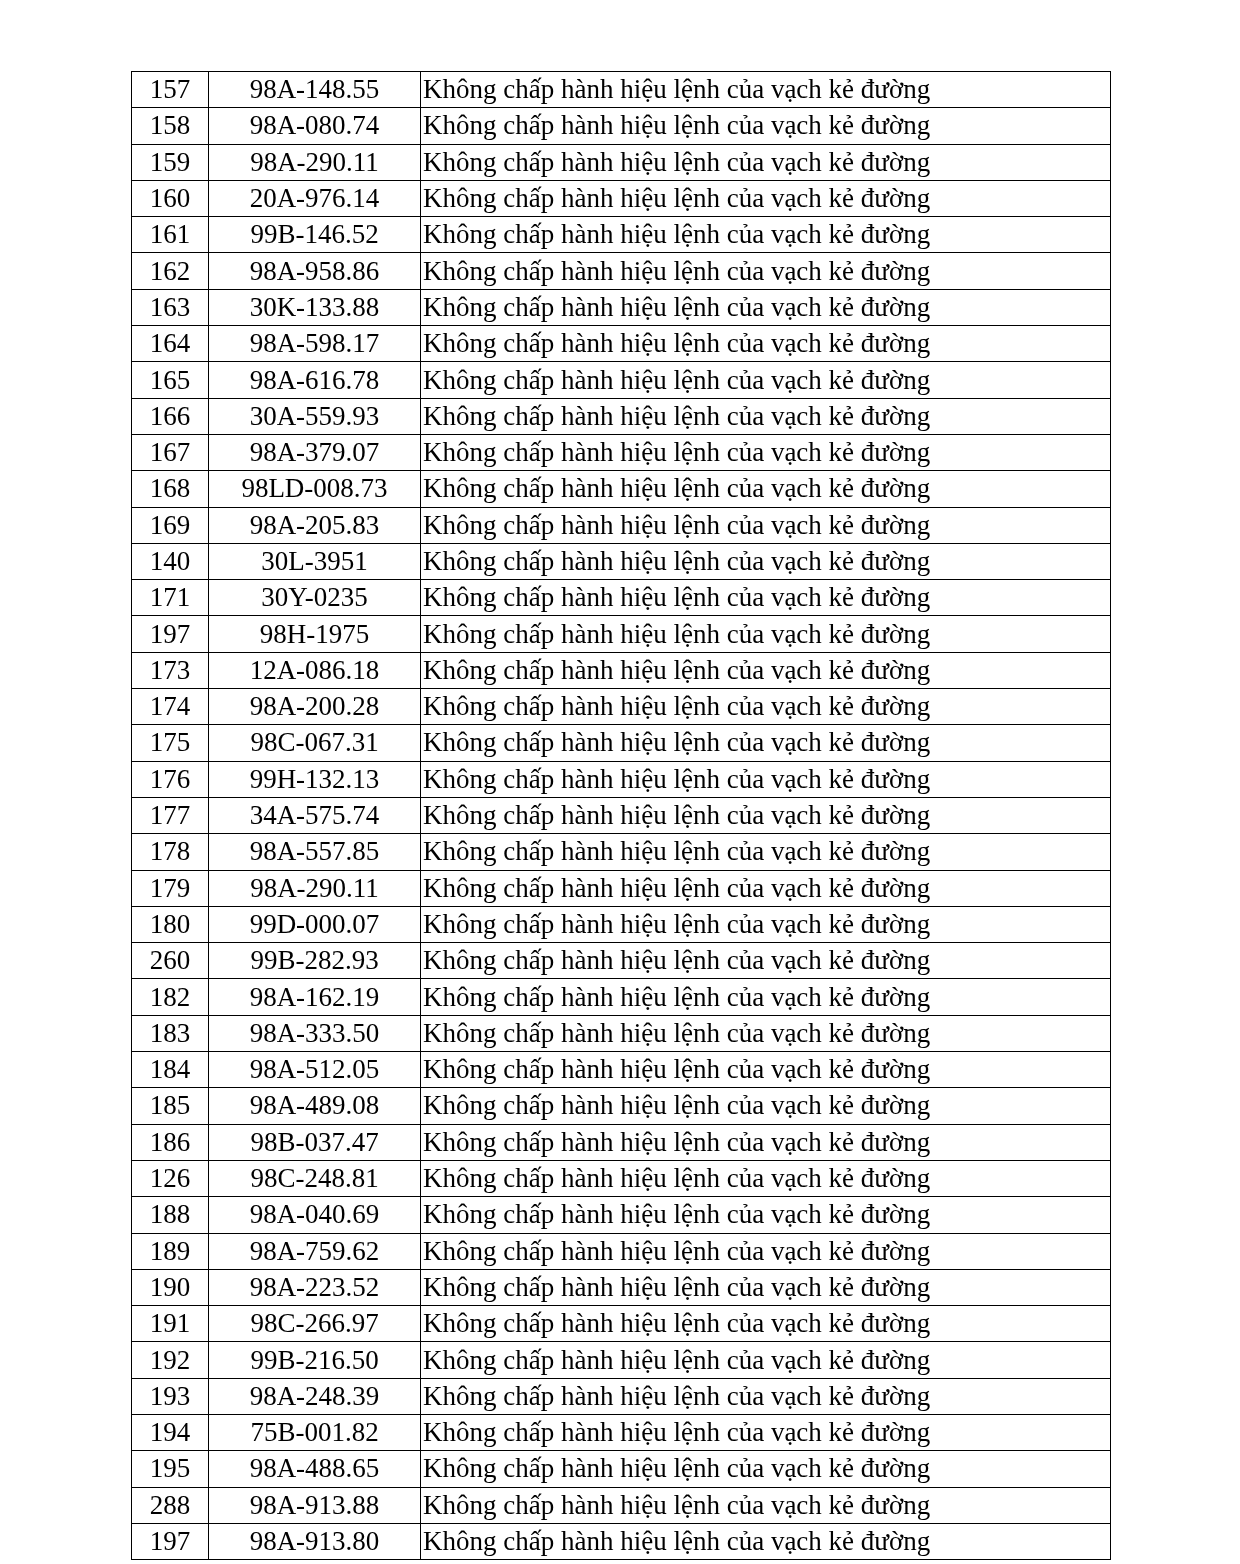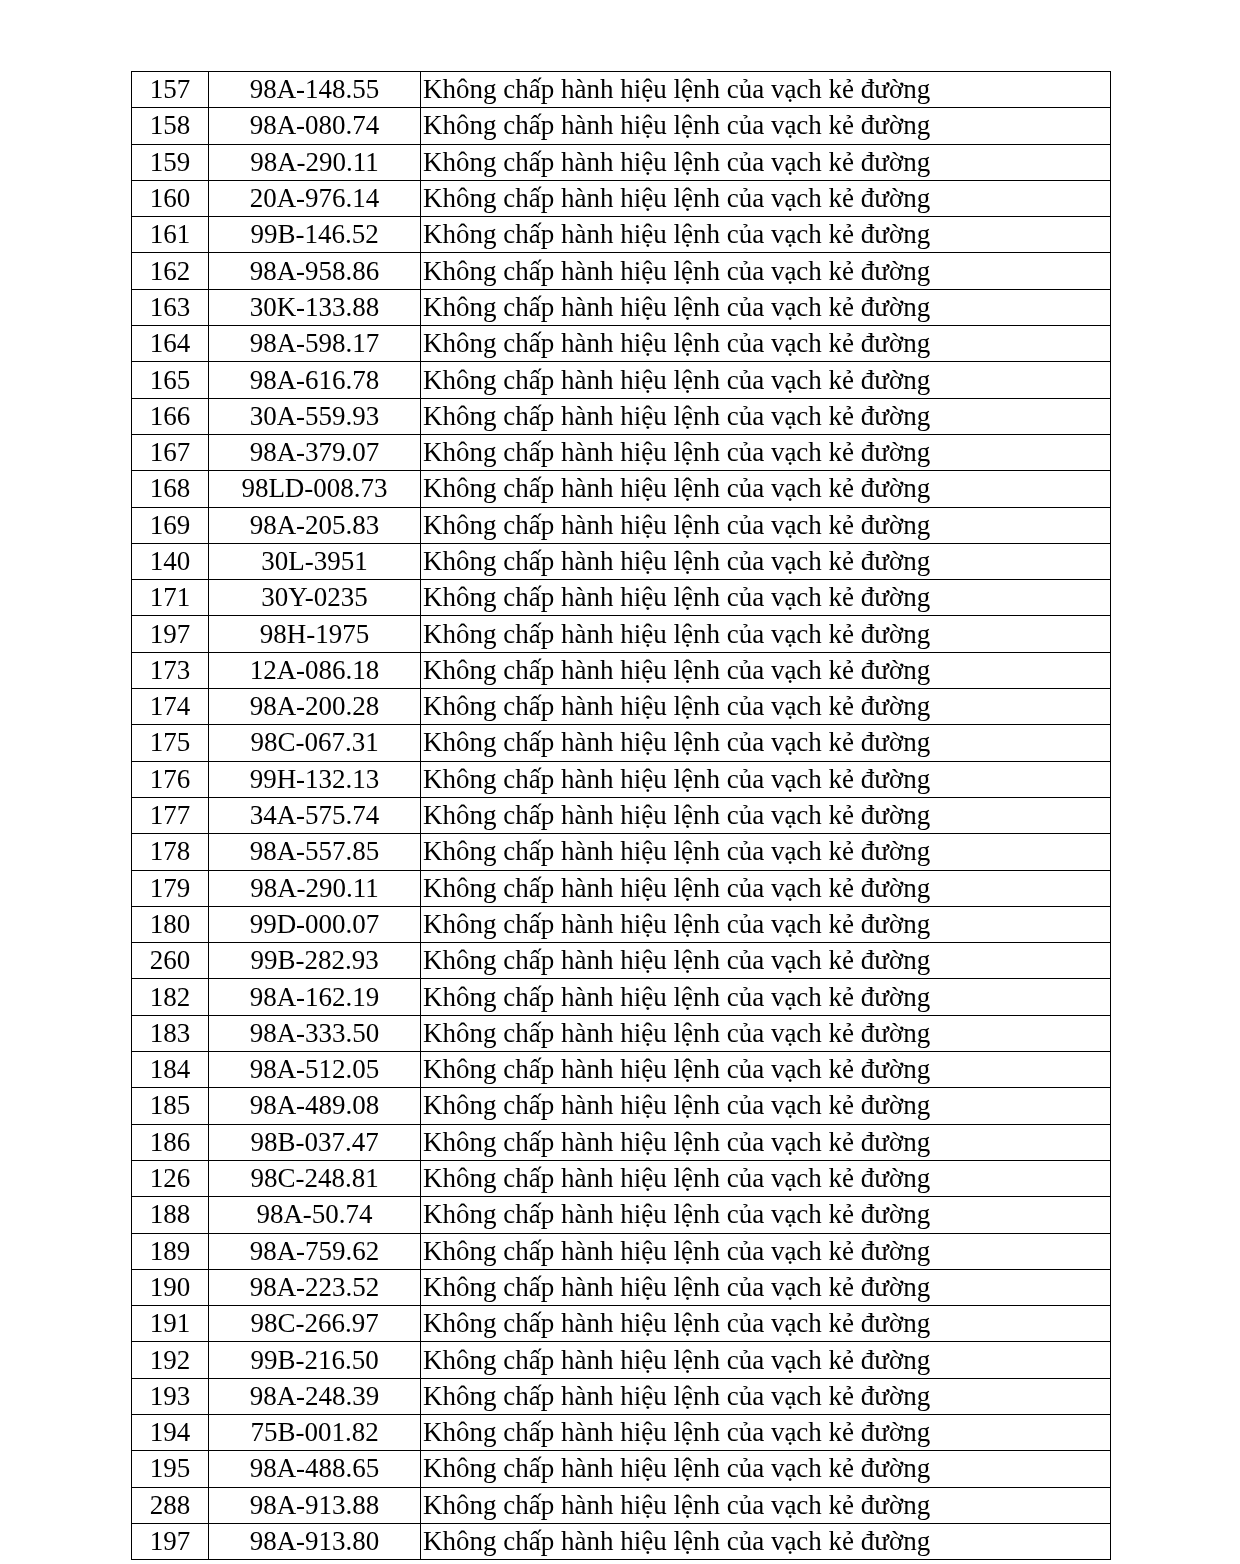--- a/index.html
+++ b/index.html
@@ -200,21 +200,21 @@
         <td class="cell-plate">98B-037.47</td>
         <td class="cell-violation">Không chấp hành hiệu lệnh của vạch kẻ đường</td>
       </tr>
       <tr>
         <td class="cell-index">126</td>
         <td class="cell-plate">98C-248.81</td>
         <td class="cell-violation">Không chấp hành hiệu lệnh của vạch kẻ đường</td>
       </tr>
       <tr>
         <td class="cell-index">188</td>
-        <td class="cell-plate">98A-50.74</td>
+        <td class="cell-plate">98A-040.69</td>
         <td class="cell-violation">Không chấp hành hiệu lệnh của vạch kẻ đường</td>
       </tr>
       <tr>
         <td class="cell-index">189</td>
         <td class="cell-plate">98A-759.62</td>
         <td class="cell-violation">Không chấp hành hiệu lệnh của vạch kẻ đường</td>
       </tr>
       <tr>
         <td class="cell-index">190</td>
         <td class="cell-plate">98A-223.52</td>

